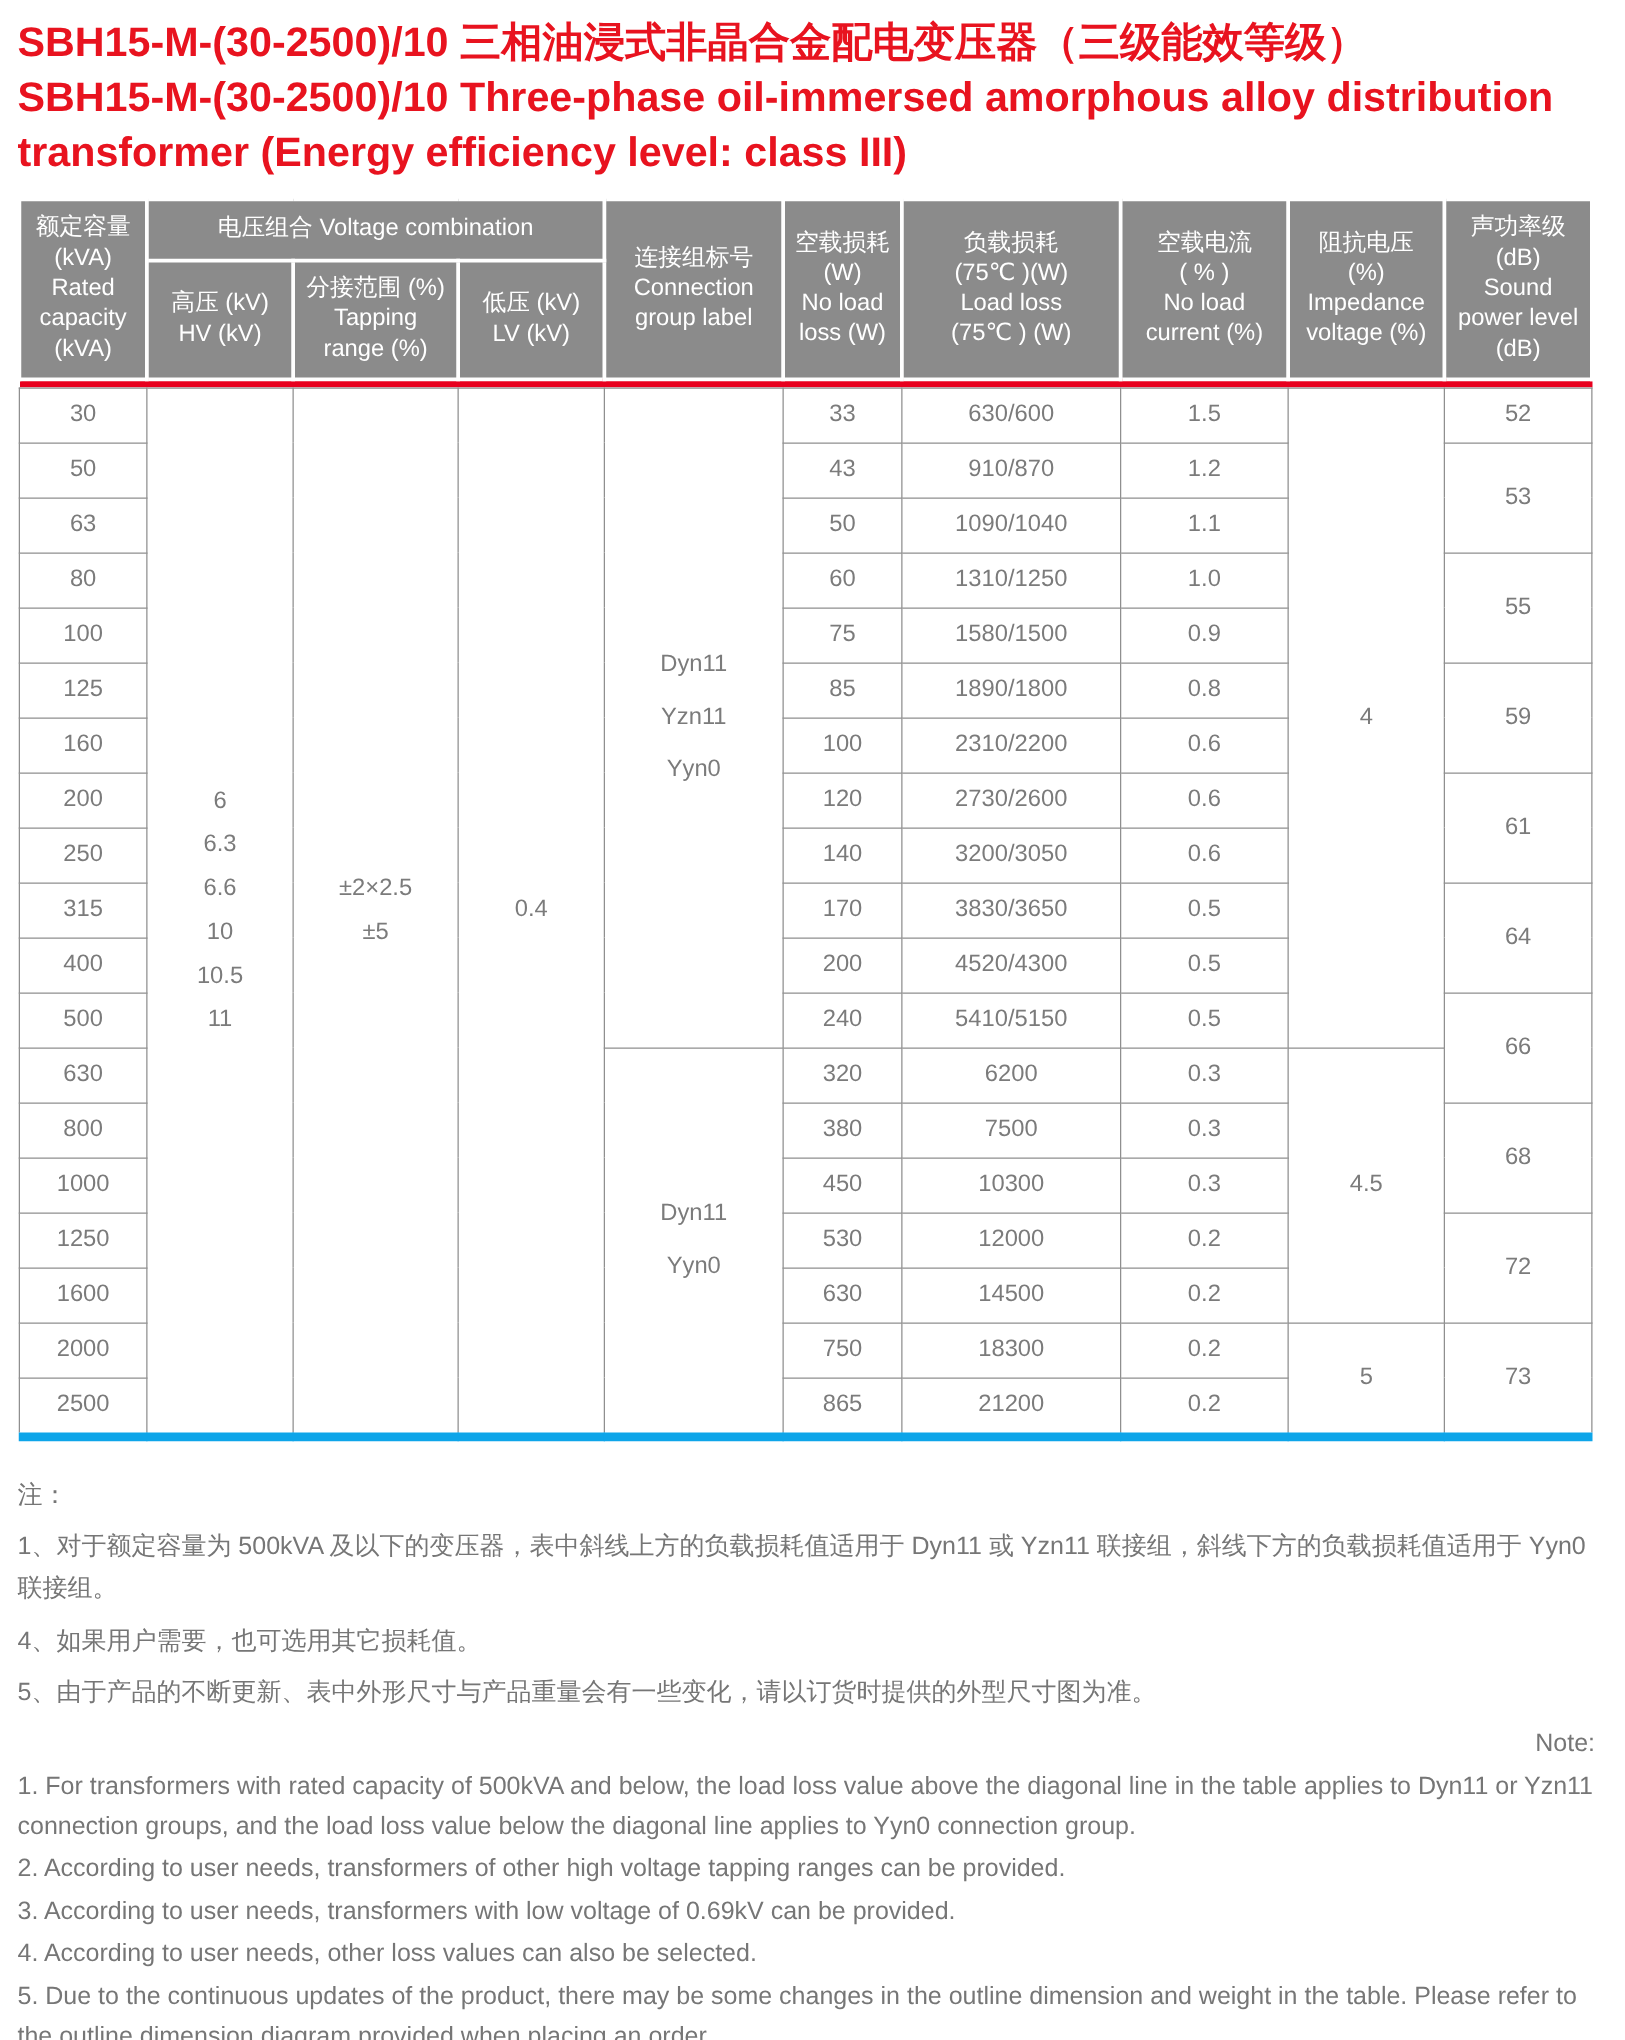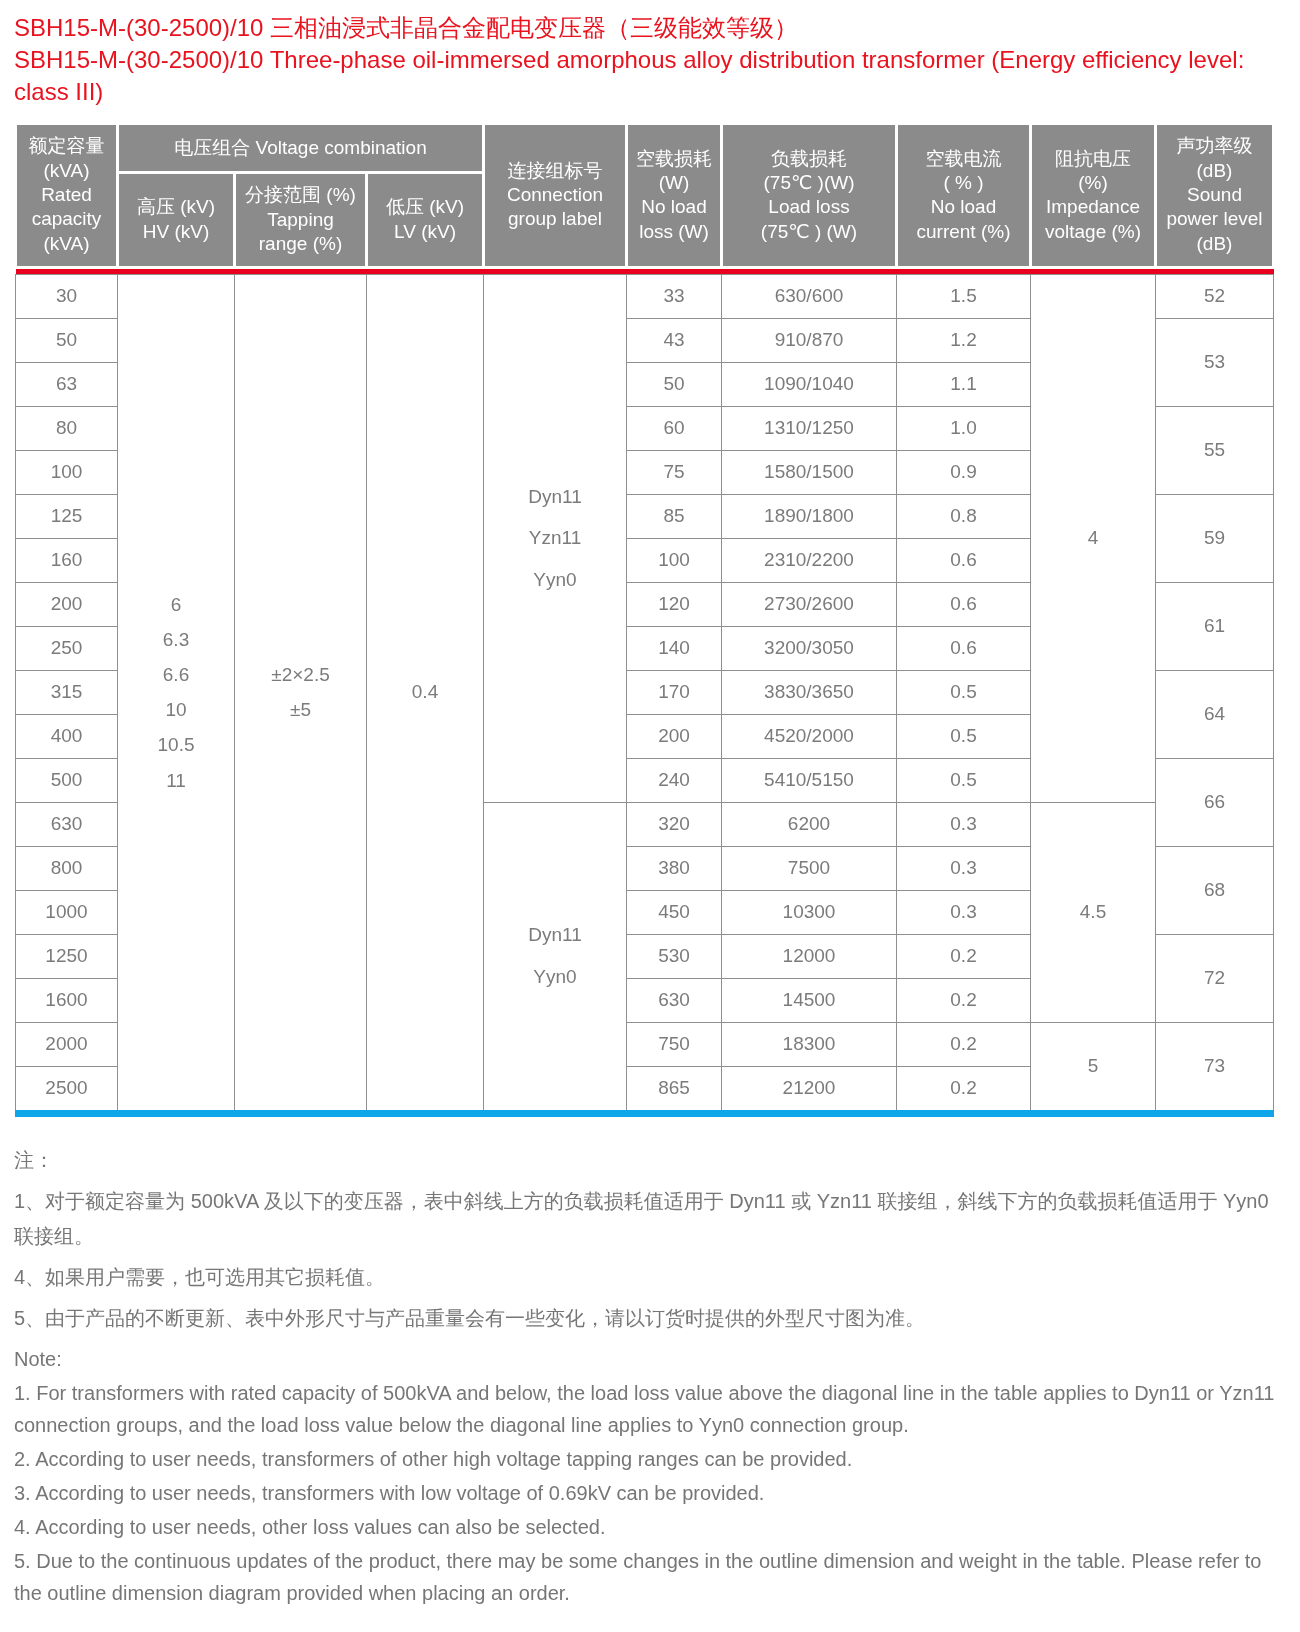--- a/index.html
+++ b/index.html
@@ -7,22 +7,22 @@
     width:1300px;
     font-family:"Liberation Sans","DejaVu Sans",sans-serif;
     color:#767676;
   }
   .page{width:1262px;padding:12px 0 30px 14px;}
 
   
   .title-block{margin:0 0 14px 0;}
   .title-line{
     color:#e8131f;
-    font-weight:normal;
-    font-size:24px;
+    font-weight:bold;
+    font-size:33px;
     line-height:1.33;
   }
 
   
   table.spec{
     border-collapse:collapse;
     table-layout:fixed;
     width:1258px;
   }
   
@@ -63,21 +63,21 @@
   table.spec{border-bottom:7px solid #0ea5e9;}
   .stack div{line-height:1.85;}
   .stack-wide div{line-height:2.2;text-align:center;}
 
   
   .notes{margin-top:26px;font-size:20px;color:#767676;width:1262px;}
   .notes p{margin:0;}
   .notes .zh p{line-height:1.72;margin-bottom:7px;}
   .notes .en p{line-height:1.6;margin-bottom:2px;}
   .notes .note-label{line-height:1.72;margin-bottom:10px;}
-  .notes .en .note-label{margin-bottom:2px;}
+  .notes .en .note-label{margin-bottom:2px;text-align:right;}
 </style>
 </head>
 <body>
 
 <div class="page">
 
   <div class="title-block">
     <div class="title-line">SBH15-M-(30-2500)/10 三相油浸式非晶合金配电变压器（三级能效等级）</div>
     <div class="title-line">SBH15-M-(30-2500)/10 Three-phase oil-immersed amorphous alloy distribution transformer (Energy efficiency level: class III)</div>
   </div>
@@ -245,21 +245,21 @@
       <tr>
         <td>315</td>
         <td>170</td>
         <td>3830/3650</td>
         <td>0.5</td>
         <td rowspan="2">64</td>
       </tr>
       <tr>
         <td>400</td>
         <td>200</td>
-        <td>4520/2000</td>
+        <td>4520/4300</td>
         <td>0.5</td>
       </tr>
       <tr>
         <td>500</td>
         <td>240</td>
         <td>5410/5150</td>
         <td>0.5</td>
         <td rowspan="2">66</td>
       </tr>
       <tr>

